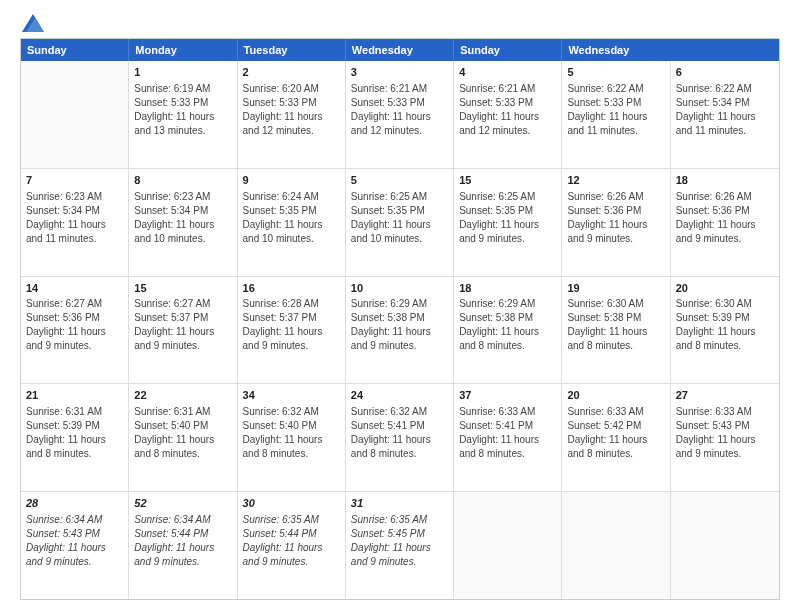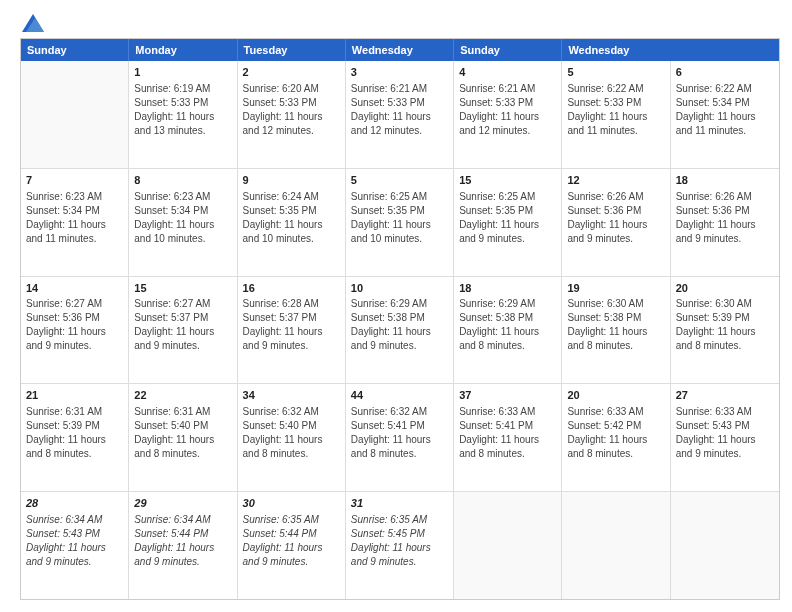--- a/index.html
+++ b/index.html
@@ -224,21 +224,21 @@
           </div>
           <div class="cal-cell">
             <span class="day-num">22</span>
             <div class="cell-text">Sunrise: 6:31 AM<br>Sunset: 5:40 PM<br>Daylight: 11 hours and 8 minutes.</div>
           </div>
           <div class="cal-cell">
             <span class="day-num">34</span>
             <div class="cell-text">Sunrise: 6:32 AM<br>Sunset: 5:40 PM<br>Daylight: 11 hours and 8 minutes.</div>
           </div>
           <div class="cal-cell">
-            <span class="day-num">44</span>
+            <span class="day-num">24</span>
             <div class="cell-text">Sunrise: 6:32 AM<br>Sunset: 5:41 PM<br>Daylight: 11 hours and 8 minutes.</div>
           </div>
           <div class="cal-cell">
             <span class="day-num">37</span>
             <div class="cell-text">Sunrise: 6:33 AM<br>Sunset: 5:41 PM<br>Daylight: 11 hours and 8 minutes.</div>
           </div>
           <div class="cal-cell">
             <span class="day-num">20</span>
             <div class="cell-text">Sunrise: 6:33 AM<br>Sunset: 5:42 PM<br>Daylight: 11 hours and 8 minutes.</div>
           </div>
@@ -246,21 +246,21 @@
             <span class="day-num">27</span>
             <div class="cell-text">Sunrise: 6:33 AM<br>Sunset: 5:43 PM<br>Daylight: 11 hours and 9 minutes.</div>
           </div>
         </div>
         <div class="cal-row">
           <div class="cal-cell">
             <span class="day-num">28</span>
             <div class="cell-text">Sunrise: 6:34 AM<br>Sunset: 5:43 PM<br>Daylight: 11 hours and 9 minutes.</div>
           </div>
           <div class="cal-cell">
-            <span class="day-num">29</span>
+            <span class="day-num">52</span>
             <div class="cell-text">Sunrise: 6:34 AM<br>Sunset: 5:44 PM<br>Daylight: 11 hours and 9 minutes.</div>
           </div>
           <div class="cal-cell">
             <span class="day-num">30</span>
             <div class="cell-text">Sunrise: 6:35 AM<br>Sunset: 5:44 PM<br>Daylight: 11 hours and 9 minutes.</div>
           </div>
           <div class="cal-cell">
             <span class="day-num">31</span>
             <div class="cell-text">Sunrise: 6:35 AM<br>Sunset: 5:45 PM<br>Daylight: 11 hours and 9 minutes.</div>
           </div>

